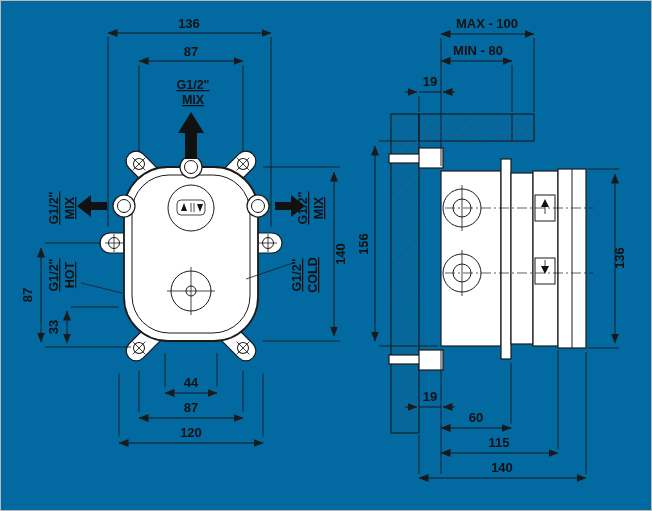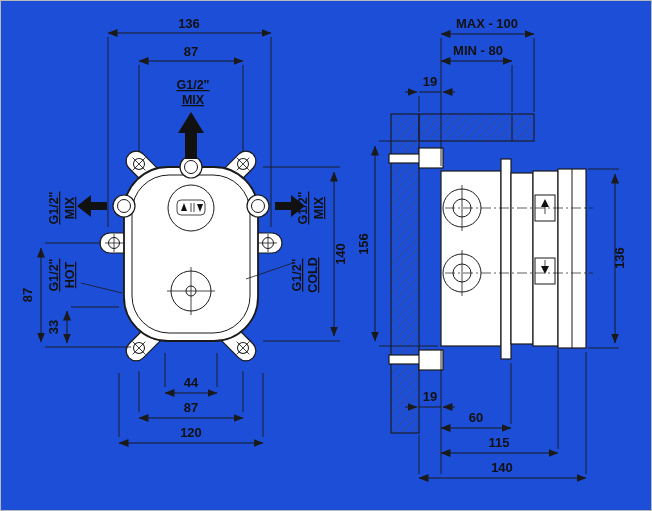--- a/index.html
+++ b/index.html
@@ -1,16 +1,16 @@
 <!DOCTYPE html>
 <html><head>
 <meta charset="utf-8">
 <style>
   html,body{margin:0;padding:0;background:#fff;}
-  #app{width:650px;height:509px;border:1px solid #b9b9b9;background:#1d4ed8;overflow:hidden;}
+  #app{width:650px;height:509px;border:1px solid #b9b9b9;background:#0369a1;overflow:hidden;}
   svg{display:block;}
   .s1{fill:none;stroke:#1a1a1a;stroke-width:1;}
   .s2{fill:#fff;stroke:#1a1a1a;stroke-width:1.8;}
   .fillw{fill:#fff;stroke:#1a1a1a;stroke-width:1.2;}
   .thin{fill:none;stroke:#1a1a1a;stroke-width:0.8;}
   .dim{fill:none;stroke:#1a1a1a;stroke-width:1;}
   .ext{fill:none;stroke:#1a1a1a;stroke-width:0.9;}
   .cl{fill:none;stroke:#1a1a1a;stroke-width:0.7;stroke-dasharray:10 3 2 3;}
   .hatchbox{fill:url(#hatch);stroke:#1a1a1a;stroke-width:1.1;}
   .blk{fill:#111;stroke:none;}

